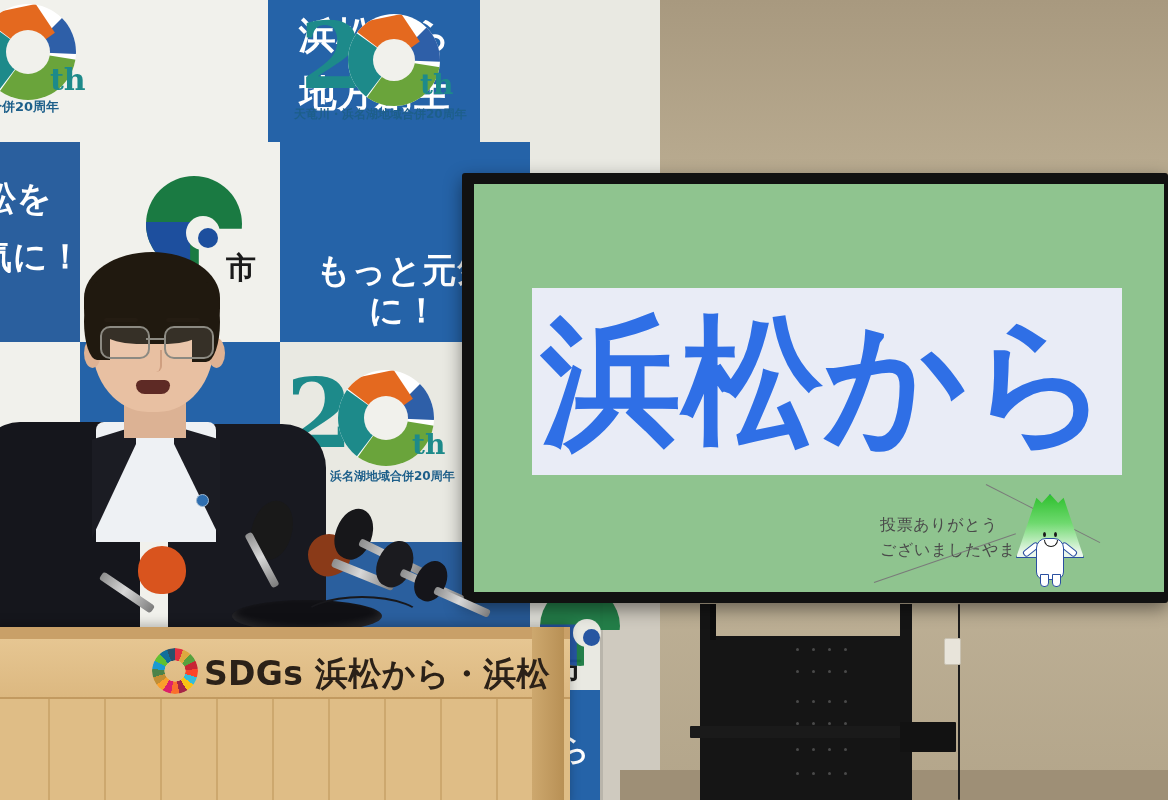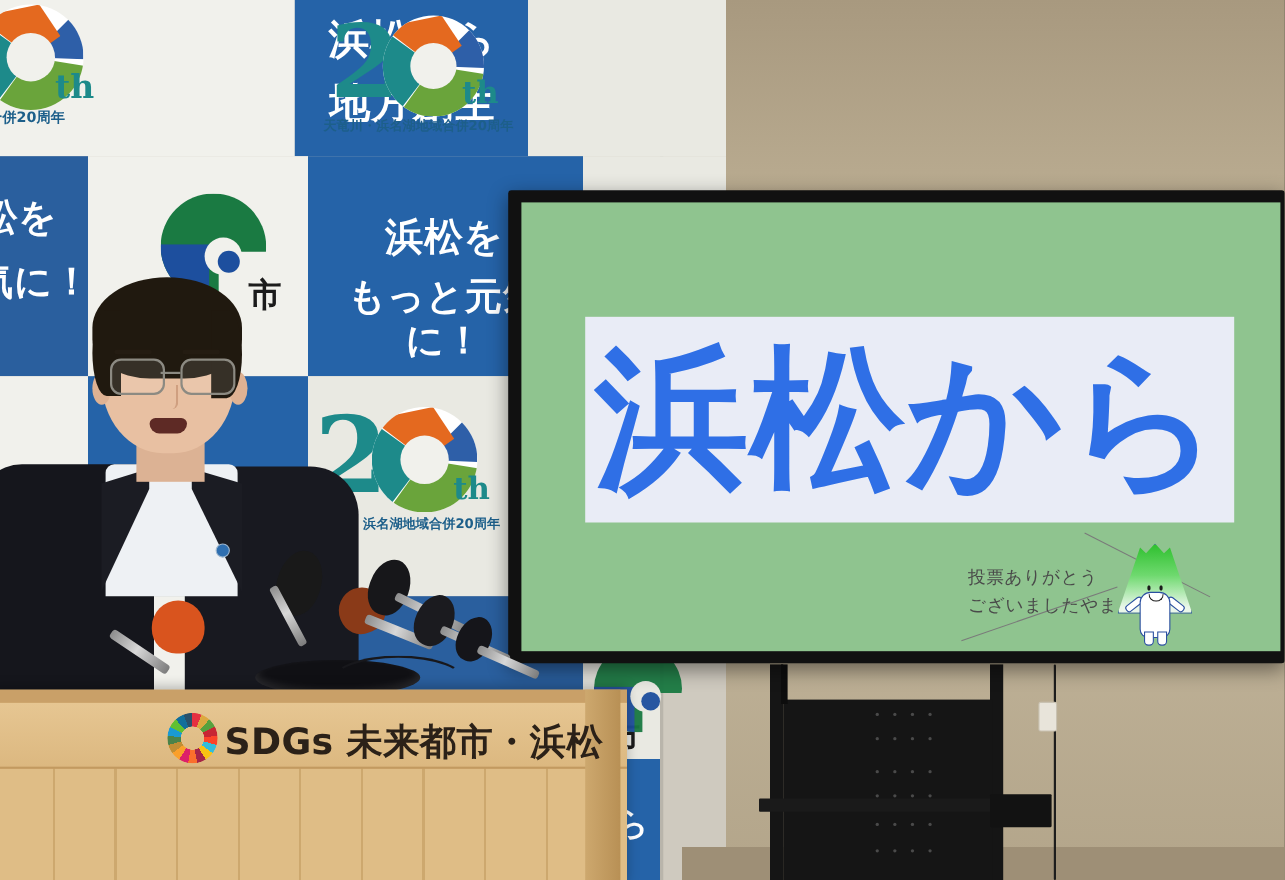--- a/index.html
+++ b/index.html
@@ -327,21 +327,20 @@
     </div>
 
     <div class="panel p-blue2" style="left:-40px;top:142px;width:120px;height:200px;"></div>
     <div class="panel p-white" style="left:80px;top:142px;width:200px;height:200px;"></div>
     <div class="panel p-blue" style="left:280px;top:142px;width:250px;height:200px;"></div>
     <div class="panel p-white2" style="left:530px;top:142px;width:140px;height:200px;"></div>
 
     <div class="jtxt" style="position:absolute;left:-18px;top:178px;width:110px;font-size:34px;text-align:left;">松を</div>
     <div class="jtxt" style="position:absolute;left:-22px;top:236px;width:116px;font-size:34px;text-align:left;">気に！</div>
 
-    <div class="jtxt" style="position:absolute;left:288px;top:196px;width:232px;font-size:35px;">浜松を</div>
     <div class="jtxt" style="position:absolute;left:284px;top:250px;width:240px;font-size:34px;">もっと元気に！</div>
 
     <div class="citymark" style="left:146px;top:176px;width:96px;height:96px;">
       <div class="cm-green"></div>
       <div class="cm-blue"></div>
       <div class="cm-notch" style="left:40px;top:40px;width:34px;height:34px;background:#f1f1ec;"></div>
       <div class="cm-notch" style="left:52px;top:52px;width:20px;height:20px;background:#1d4f9e;"></div>
     </div>
     <div class="cm-shi" style="left:226px;top:248px;font-size:30px;">市</div>
 
@@ -503,15 +502,15 @@
 
   <div class="mic-cable" style="left:300px;top:596px;width:120px;height:44px;"></div>
 
   <div class="podium">
     <div class="podium-top"></div>
     <div class="podium-rail"></div>
     <div class="podium-slats"></div>
     <div class="podium-edge"></div>
   </div>
   <div class="sdgs-wheel"></div>
-  <div class="sdgs-text">SDGs 未来都市・浜松</div>
+  <div class="sdgs-text">SDGs 浜松から・浜松</div>
 
 </div>
 
 </body></html>

